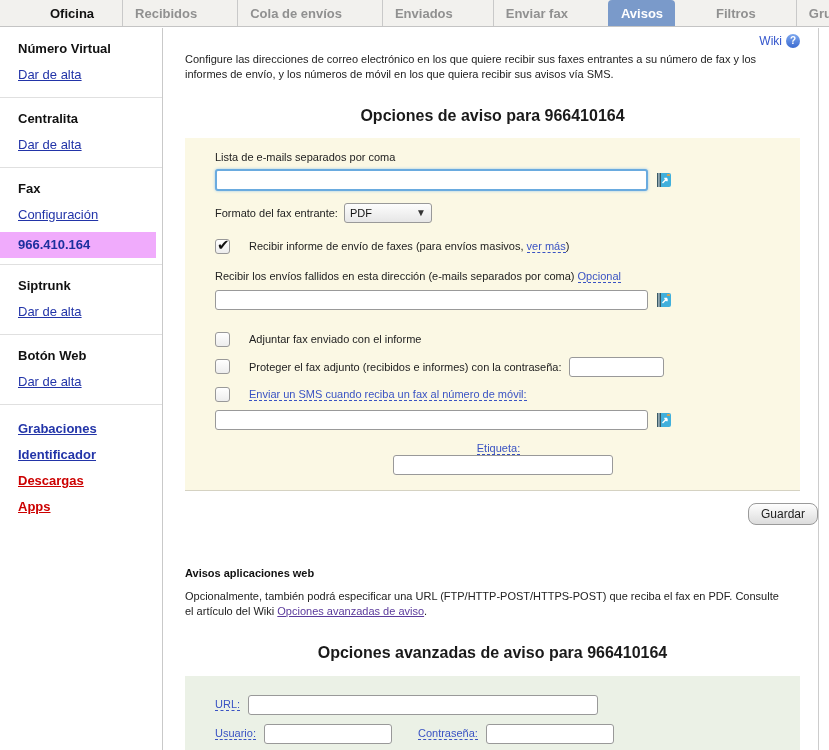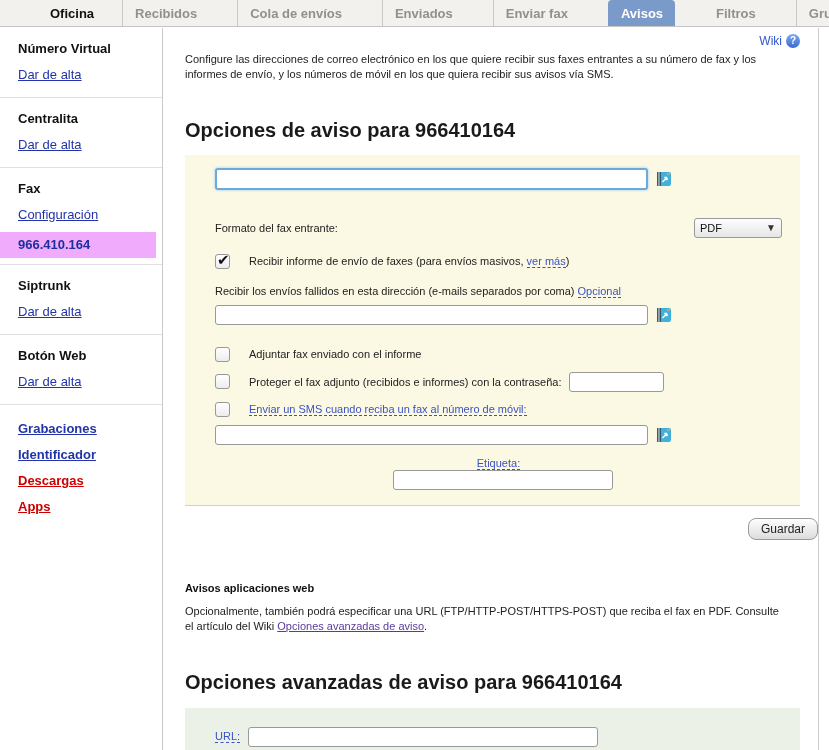--- a/index.html
+++ b/index.html
@@ -31,35 +31,35 @@
 
   
   .main{position:absolute;left:163px;top:28px;width:656px;height:722px;background:#fff;
     border-right:1px solid #ccc;padding:6px 18px 0 22px;font-size:11px;color:#222;}
   .wiki-row{text-align:right;height:16px;margin-bottom:1px;}
   .wiki-link{color:#3355cc;font-size:12px;text-decoration:none;cursor:pointer;vertical-align:middle;}
   .help-icon{display:inline-block;width:14px;height:14px;border-radius:50%;
     background:linear-gradient(#7fa9ef,#3a6ad0);color:#fff;font-size:10px;font-weight:bold;
     text-align:center;line-height:14px;margin-left:4px;vertical-align:middle;cursor:pointer;}
   .intro{width:600px;line-height:1.4;margin:2px 0 0 0;}
-  h2.sec{font-size:20px;font-weight:bold;color:#1a1a1a;margin:36px 0 0 0;}
+  h2.sec{font-size:16px;font-weight:bold;color:#1a1a1a;margin:24px 0 0 0;text-align:center;}
 
   .panel{width:615px;margin-top:13px;padding:13px 18px 15px 30px;}
   .panel.cream{background:#fbf8e4;border-bottom:1px solid #d5d2c2;}
   .panel.green{background:#ebf1e6;}
 
   .flabel{display:block;margin-bottom:6px;color:#222;}
   .input-row{display:flex;align-items:center;}
   input[type=text]{height:20px;border:1px solid #999;border-radius:3px;background:#fff;
     font-size:11px;padding:0 4px;font-family:inherit;}
   .inp-wide{width:433px;}
   .inp-wide.focused{border:2px solid #6aabdf;box-shadow:0 0 3px #9cc9ec;width:433px;height:22px;}
   .book-icon{margin-left:8px;cursor:pointer;display:inline-block;line-height:0;}
 
-  .format-row{margin-top:28px;display:flex;align-items:center;justify-content:space-between;}
+  .format-row{margin-top:12px;display:flex;align-items:center;}
   .select{display:inline-flex;align-items:center;justify-content:space-between;width:88px;height:20px;
     margin-left:6px;border:1px solid #999;border-radius:3px;padding:0 5px;cursor:pointer;
     background:linear-gradient(#fdfdfd,#e6e6e6);color:#111;}
   .select .chev{font-size:10px;color:#333;}
 
   .cb-row{display:flex;align-items:center;margin-top:14px;}
   .checkbox{width:15px;height:15px;border:1px solid #999;border-radius:3px;flex:0 0 15px;
     background:linear-gradient(#fff,#ededed);position:relative;margin-right:19px;cursor:pointer;}
   .checkbox.checked::after{content:"\2714";position:absolute;top:-4px;left:1px;
     font-size:15px;font-weight:bold;color:#111;}
@@ -139,20 +139,21 @@
   <div class="wiki-row">
     <a class="wiki-link">Wiki</a><span class="help-icon">?</span>
   </div>
 
   <p class="intro">Configure las direcciones de correo electrónico en los que quiere recibir sus faxes entrantes a su número de fax y los informes de envío, y los números de móvil en los que quiera recibir sus avisos vía SMS.</p>
 
   <h2 class="sec">Opciones de aviso para 966410164</h2>
 
   <div class="panel cream">
 
+    <span class="flabel">Lista de e-mails separados por coma</span>
     <div class="input-row">
       <input type="text" class="inp-wide focused" value="" style="">
       <span class="book-icon">
         <svg width="16" height="16" viewBox="0 0 16 16">
           <rect x="1" y="1" width="14" height="14" rx="2" fill="#41b0dc"></rect>
           <rect x="1" y="1" width="4" height="14" fill="#3a5a66"></rect>
           <rect x="2.2" y="1" width="1.4" height="14" fill="#a9bec5"></rect>
           <rect x="11" y="2.2" width="3" height="1.6" fill="#f0a23c"></rect>
           <path d="M6.5 11 L11 6.5 M11 6.5 L8.3 6.5 M11 6.5 L11 9.2" stroke="#fff" stroke-width="1.4" fill="none"></path>
         </svg>

